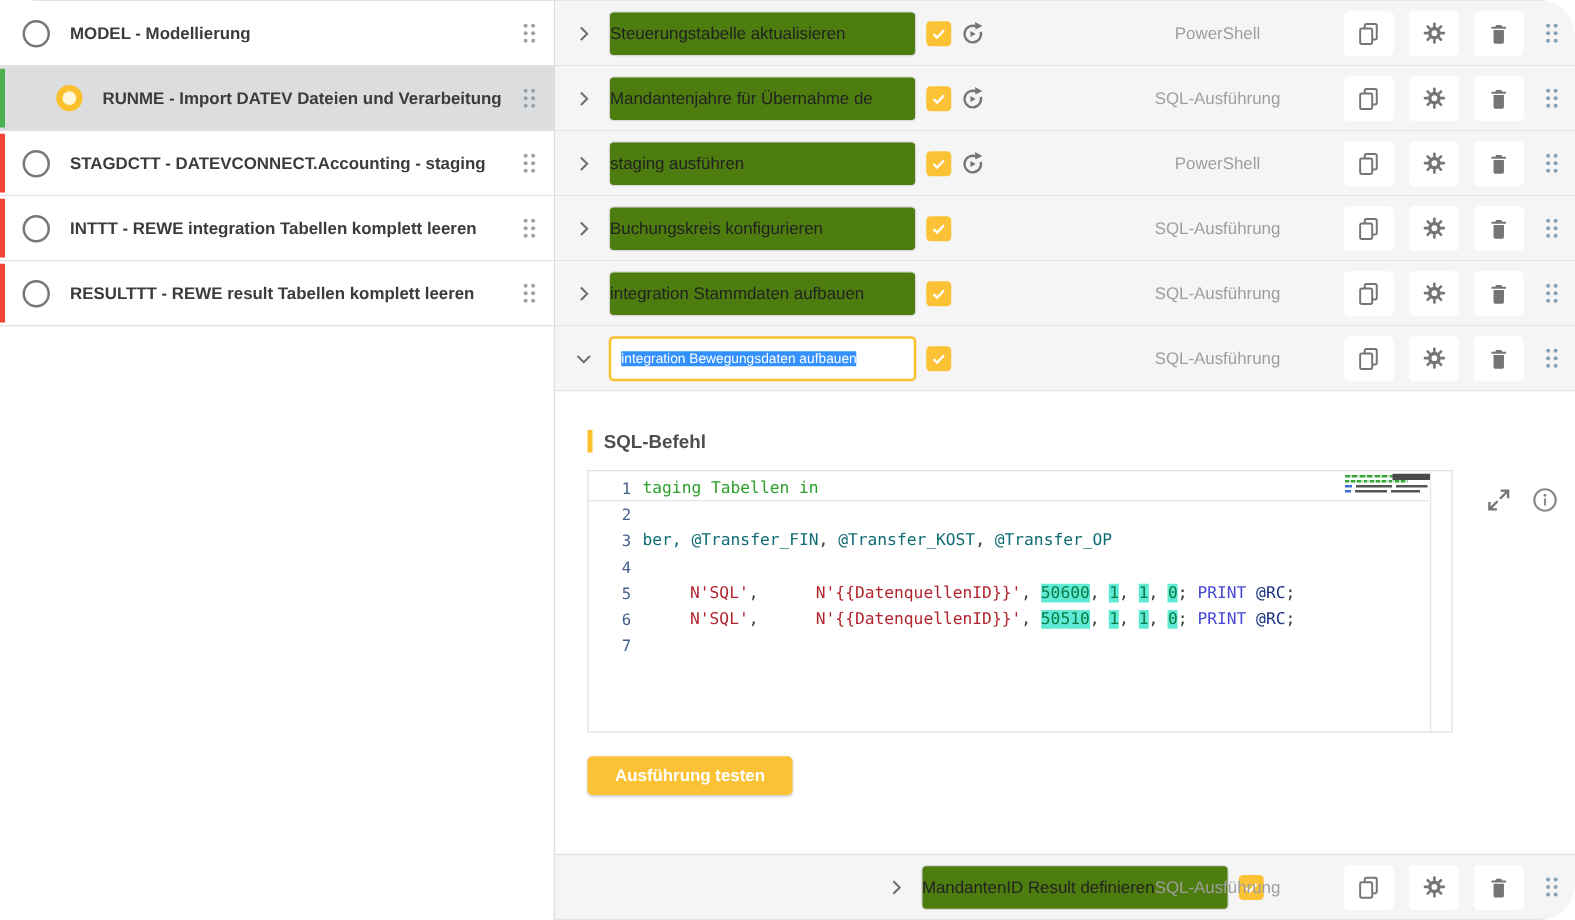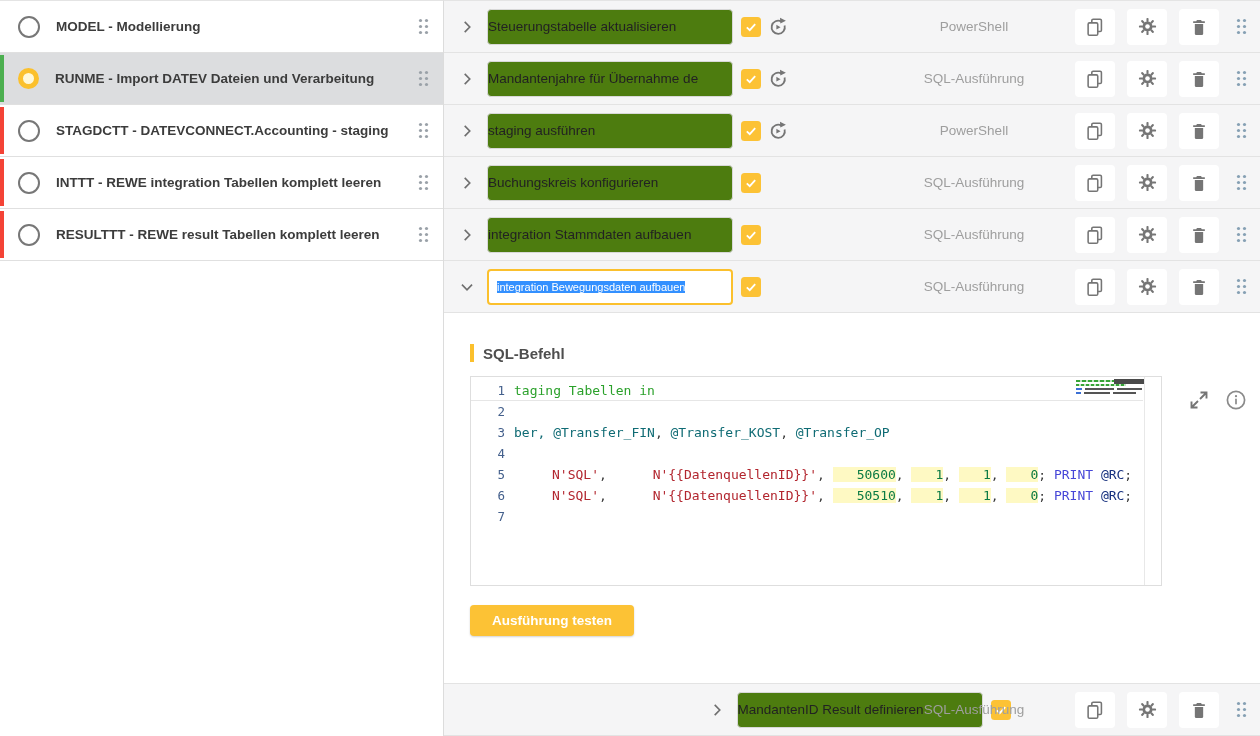--- a/index.html
+++ b/index.html
@@ -1,25 +1,25 @@
 <!DOCTYPE html>
 <html><head>
 <meta charset="utf-8">
 <style>
   * { margin:0; padding:0; }
   body { background:#fff; }
   .app { position:relative; width:1260px; height:736px; overflow:hidden; background:#fff;
-         font-family:"Liberation Sans", sans-serif; display:flex; }
+         font-family:"Liberation Sans", sans-serif; display:flex;border-radius:29px; }
 
   
   .left-panel { width:444px; flex:none; background:#fff; border-right:1px solid #dcdcdc;
                 border-top:1px solid #e4e4e4; box-sizing:border-box; }
   .job-row { position:relative; height:52px; box-sizing:border-box; border-bottom:1px solid #e0e0e0;
              display:flex; align-items:center; background:#fff; cursor:pointer; }
-  .job-row.selected { background:#dcdddf; }
+  .job-row.selected { background:#dcdddf;padding-left:27px; }
   .status-bar { position:absolute; left:0; top:2px; bottom:2px; width:4px; background:transparent; }
   .status-bar.green { background:#4caf50; }
   .status-bar.red { background:#f44336; }
   .radio { flex:none; margin-left:18px; width:18px; height:18px; border:2px solid #777;
            border-radius:50%; background:#fff; box-sizing:content-box; }
   .radio.on { width:11px; height:11px; border:5.5px solid #fbc02d; background:#fff8d8; }
   .job-label { margin-left:16px; flex:1; font-size:13.5px; font-weight:600; color:#3c3c3c;
                white-space:nowrap; overflow:hidden; padding-right:4px; }
   .drag6 { flex:none; margin-right:13px; display:flex; }
 
@@ -58,21 +58,21 @@
   .code-line.current { border-bottom:1px solid #e6e6e6; box-sizing:border-box; }
   .ln { flex:none; width:34px; text-align:right; color:#44608c; font-size:12.5px; }
   .ct { flex:1; margin-left:9px; white-space:pre; overflow:hidden; }
   .tok-comment { color:#2ba12b; }
   .tok-ident   { color:#0f6b74; }
   .tok-string  { color:#b2252e;padding-left:38px; }
   .tok-num     { color:#0b7a44; }
   .tok-kw      { color:#4646d8; }
   .tok-var     { color:#16307e; }
   .tok-plain   { color:#3a3a3a; }
-  .hl { background:#fef9c3;padding-left:24px; }
+  .hl { background:#5eead4; }
   .vline { position:absolute; top:0; right:16px; width:1px; height:100%; background:#e8e8e8; }
   .minimap { position:absolute; top:3px; right:17px; width:68px; height:24px; cursor:pointer; }
   .mm-row { height:2px; margin-bottom:2px; }
   .mm-g1 { width:62px; background:repeating-linear-gradient(90deg,#37a437 0 4px, rgba(55,164,55,.3) 4px 6px); }
   .mm-g2 { width:50px; background:repeating-linear-gradient(90deg,#37a437 0 3px, rgba(55,164,55,.3) 3px 5px); }
   .mm-b1 { width:66px; background:linear-gradient(90deg,#3b6fd4 0 6px, transparent 6px 9px, #555 9px 38px, transparent 38px 41px, #555 41px 66px); }
   .mm-b2 { width:60px; background:linear-gradient(90deg,#3b6fd4 0 5px, transparent 5px 8px, #555 8px 34px, transparent 34px 37px, #555 37px 60px); }
   .mm-thumb { position:absolute; top:-1px; right:0; width:30px; height:5px; background:#4a4a4a; }
   .editor-side { display:flex; gap:13px; margin-left:25px; margin-top:12px; align-items:flex-start; }
   .side-icon { width:24px; height:24px; cursor:pointer; }

